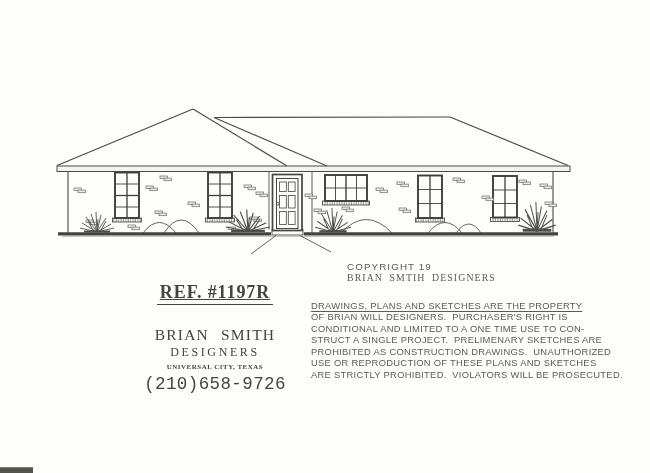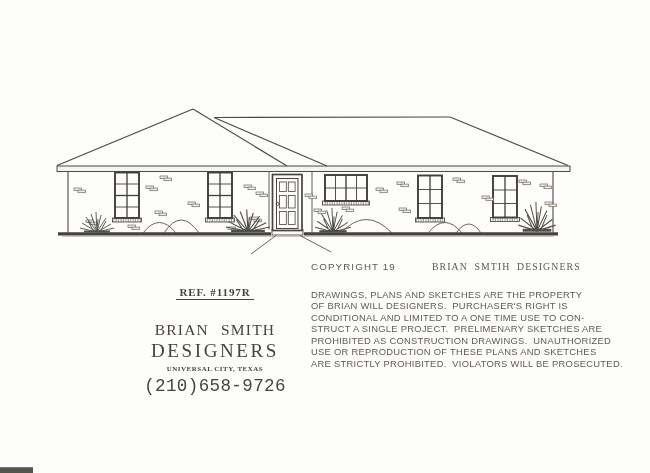--- a/index.html
+++ b/index.html
@@ -8,41 +8,41 @@
     overflow:hidden;font-family:"Liberation Sans",sans-serif;
   }
   .page svg{position:absolute;left:0;top:0;}
 
   
   .title-block{
     position:absolute;left:140px;top:282px;width:150px;text-align:center;
     color:#45443f;font-family:"Liberation Serif",serif;
   }
   .ref{
-    display:inline-block;font-size:11px;font-weight:bold;letter-spacing:.9px;
-    border-bottom:1.3px solid #45443f;padding:0 3px 1px 3px;
+    display:inline-block;font-size:18px;font-weight:bold;letter-spacing:.9px;
+    border-bottom:1.3px solid #45443f;padding:0 3px 1px 3px;text-decoration:underline;
   }
   .company1{margin-top:21px;font-size:15.5px;letter-spacing:1.2px;word-spacing:7px;}
-  .company2{margin-top:1px;font-size:19px;letter-spacing:2.6px;}
+  .company2{margin-top:1px;font-size:12px;letter-spacing:2.6px;}
   .location{margin-top:3px;font-size:6.9px;font-weight:bold;letter-spacing:.55px;}
   .phone{margin-top:4px;font-size:17.5px;letter-spacing:.4px;font-family:Liberation Mono, monospace;}
 
   
   .copyright-block{
     position:absolute;left:311px;top:261px;width:310px;
     color:#5a5955;
   }
-  .copy-row{display:flex;align-items:baseline;font-size:9.8px;letter-spacing:1.1px;}
+  .copy-row{display:flex;align-items:baseline;font-size:9.8px;letter-spacing:1.1px;flex-direction:column;}
   .copy-row .co{margin-left:36px;word-spacing:3px;font-family:Liberation Serif, serif;}
   .notice{margin-top:17px;}
   .notice div{
     font-size:9.4px;line-height:11.45px;letter-spacing:.28px;
     white-space:pre;color:#5c5b57;
   }
-  .notice div.first{text-underline-offset:2px;}
+  .notice div.first{text-decoration:underline;text-underline-offset:2px;}
 
   
   .scan-mark{
     position:absolute;left:0;top:467px;width:33px;height:6px;
     background:#55544b;border-top:1px solid #7d7c72;
   }
 </style>
 </head>
 <body>
 

